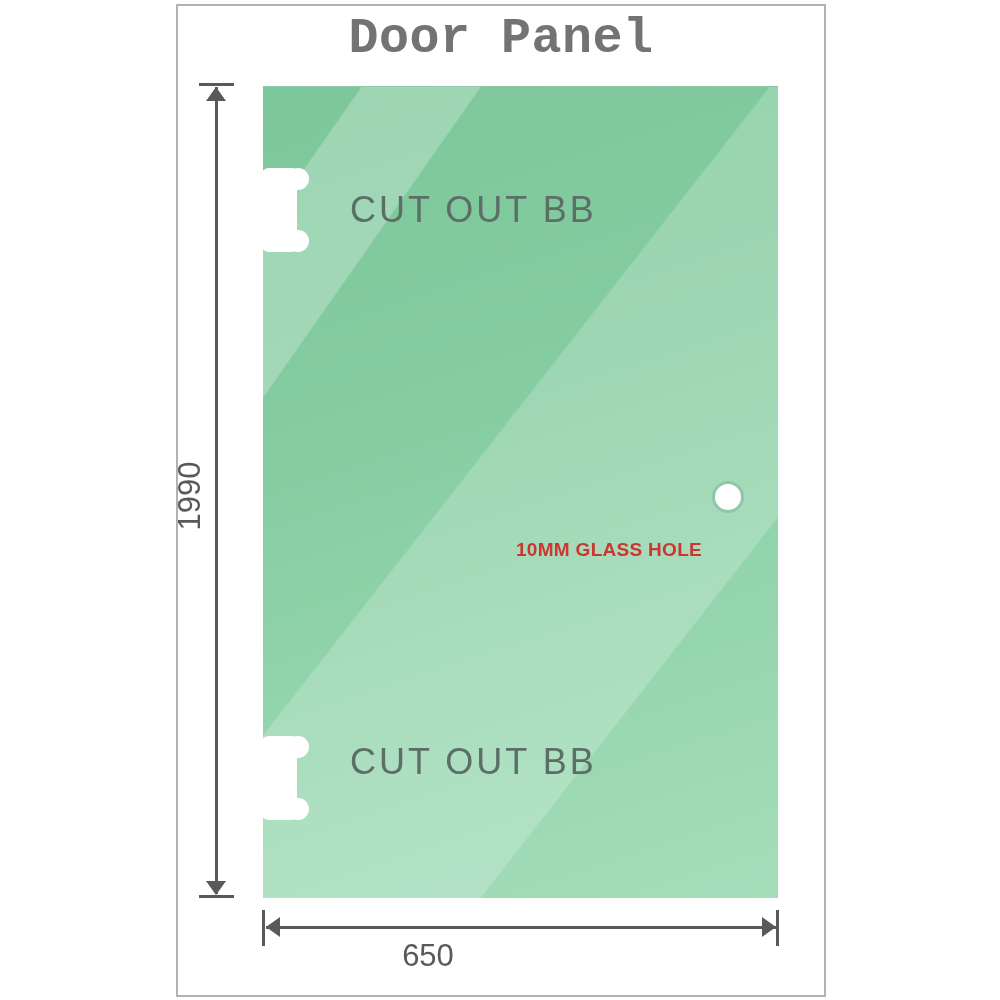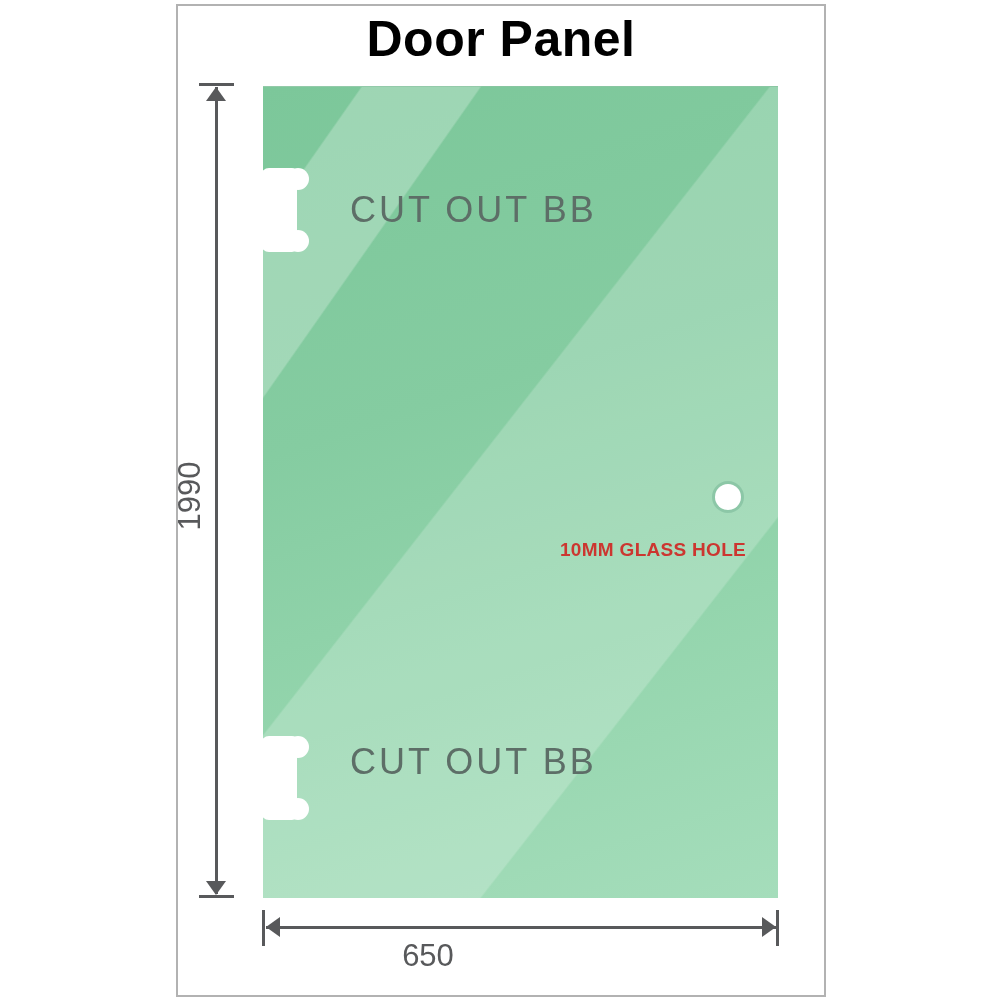--- a/index.html
+++ b/index.html
@@ -27,22 +27,23 @@
   }
   .title {
     position: absolute;
     left: 176px;
     top: 12px;
     width: 650px;
     text-align: center;
     font-size: 50px;
     line-height: 54px;
     font-weight: bold;
-    color: #000000;
+    color: #737373;
     letter-spacing: 0.5px;
+    font-family: Liberation Mono, monospace;
   }
   .panel {
     position: absolute;
     left: 263px;
     top: 86px;
     width: 515px;
     height: 811px;
     background:
       linear-gradient(125deg, rgba(255,255,255,0) 9%,  rgba(255,255,255,0.25) 9.2%,  rgba(255,255,255,0.25) 20%, rgba(255,255,255,0) 20.2%),
       linear-gradient(128deg, rgba(255,255,255,0) 44%, rgba(255,255,255,0.20) 44.2%, rgba(255,255,255,0.20) 74%, rgba(255,255,255,0) 74.2%),
@@ -99,21 +100,20 @@
   .hole-label {
     position: absolute;
     left: 516px;
     top: 538px;
     font-size: 19px;
     line-height: 24px;
     font-weight: 600;
     letter-spacing: 0.3px;
     color: #cc3630;
     white-space: nowrap;
-    margin-left: 44px;
   }
   .dim { position: absolute; background: #58595b; }
   .dim-v-line  { left: 215px; top: 87px;  width: 3px;   height: 807px; }
   .dim-v-cap-top    { left: 199px; top: 83px;  width: 35px; height: 3px; }
   .dim-v-cap-bottom { left: 199px; top: 895px; width: 35px; height: 3px; }
   .dim-h-line  { left: 266px; top: 926px; width: 510px; height: 3px; }
   .dim-h-tick-left  { left: 262px; top: 910px; width: 3px; height: 36px; }
   .dim-h-tick-right { left: 776px; top: 910px; width: 3px; height: 36px; }
   .arrow { position: absolute; width: 0; height: 0; }
   .arrow-up {

